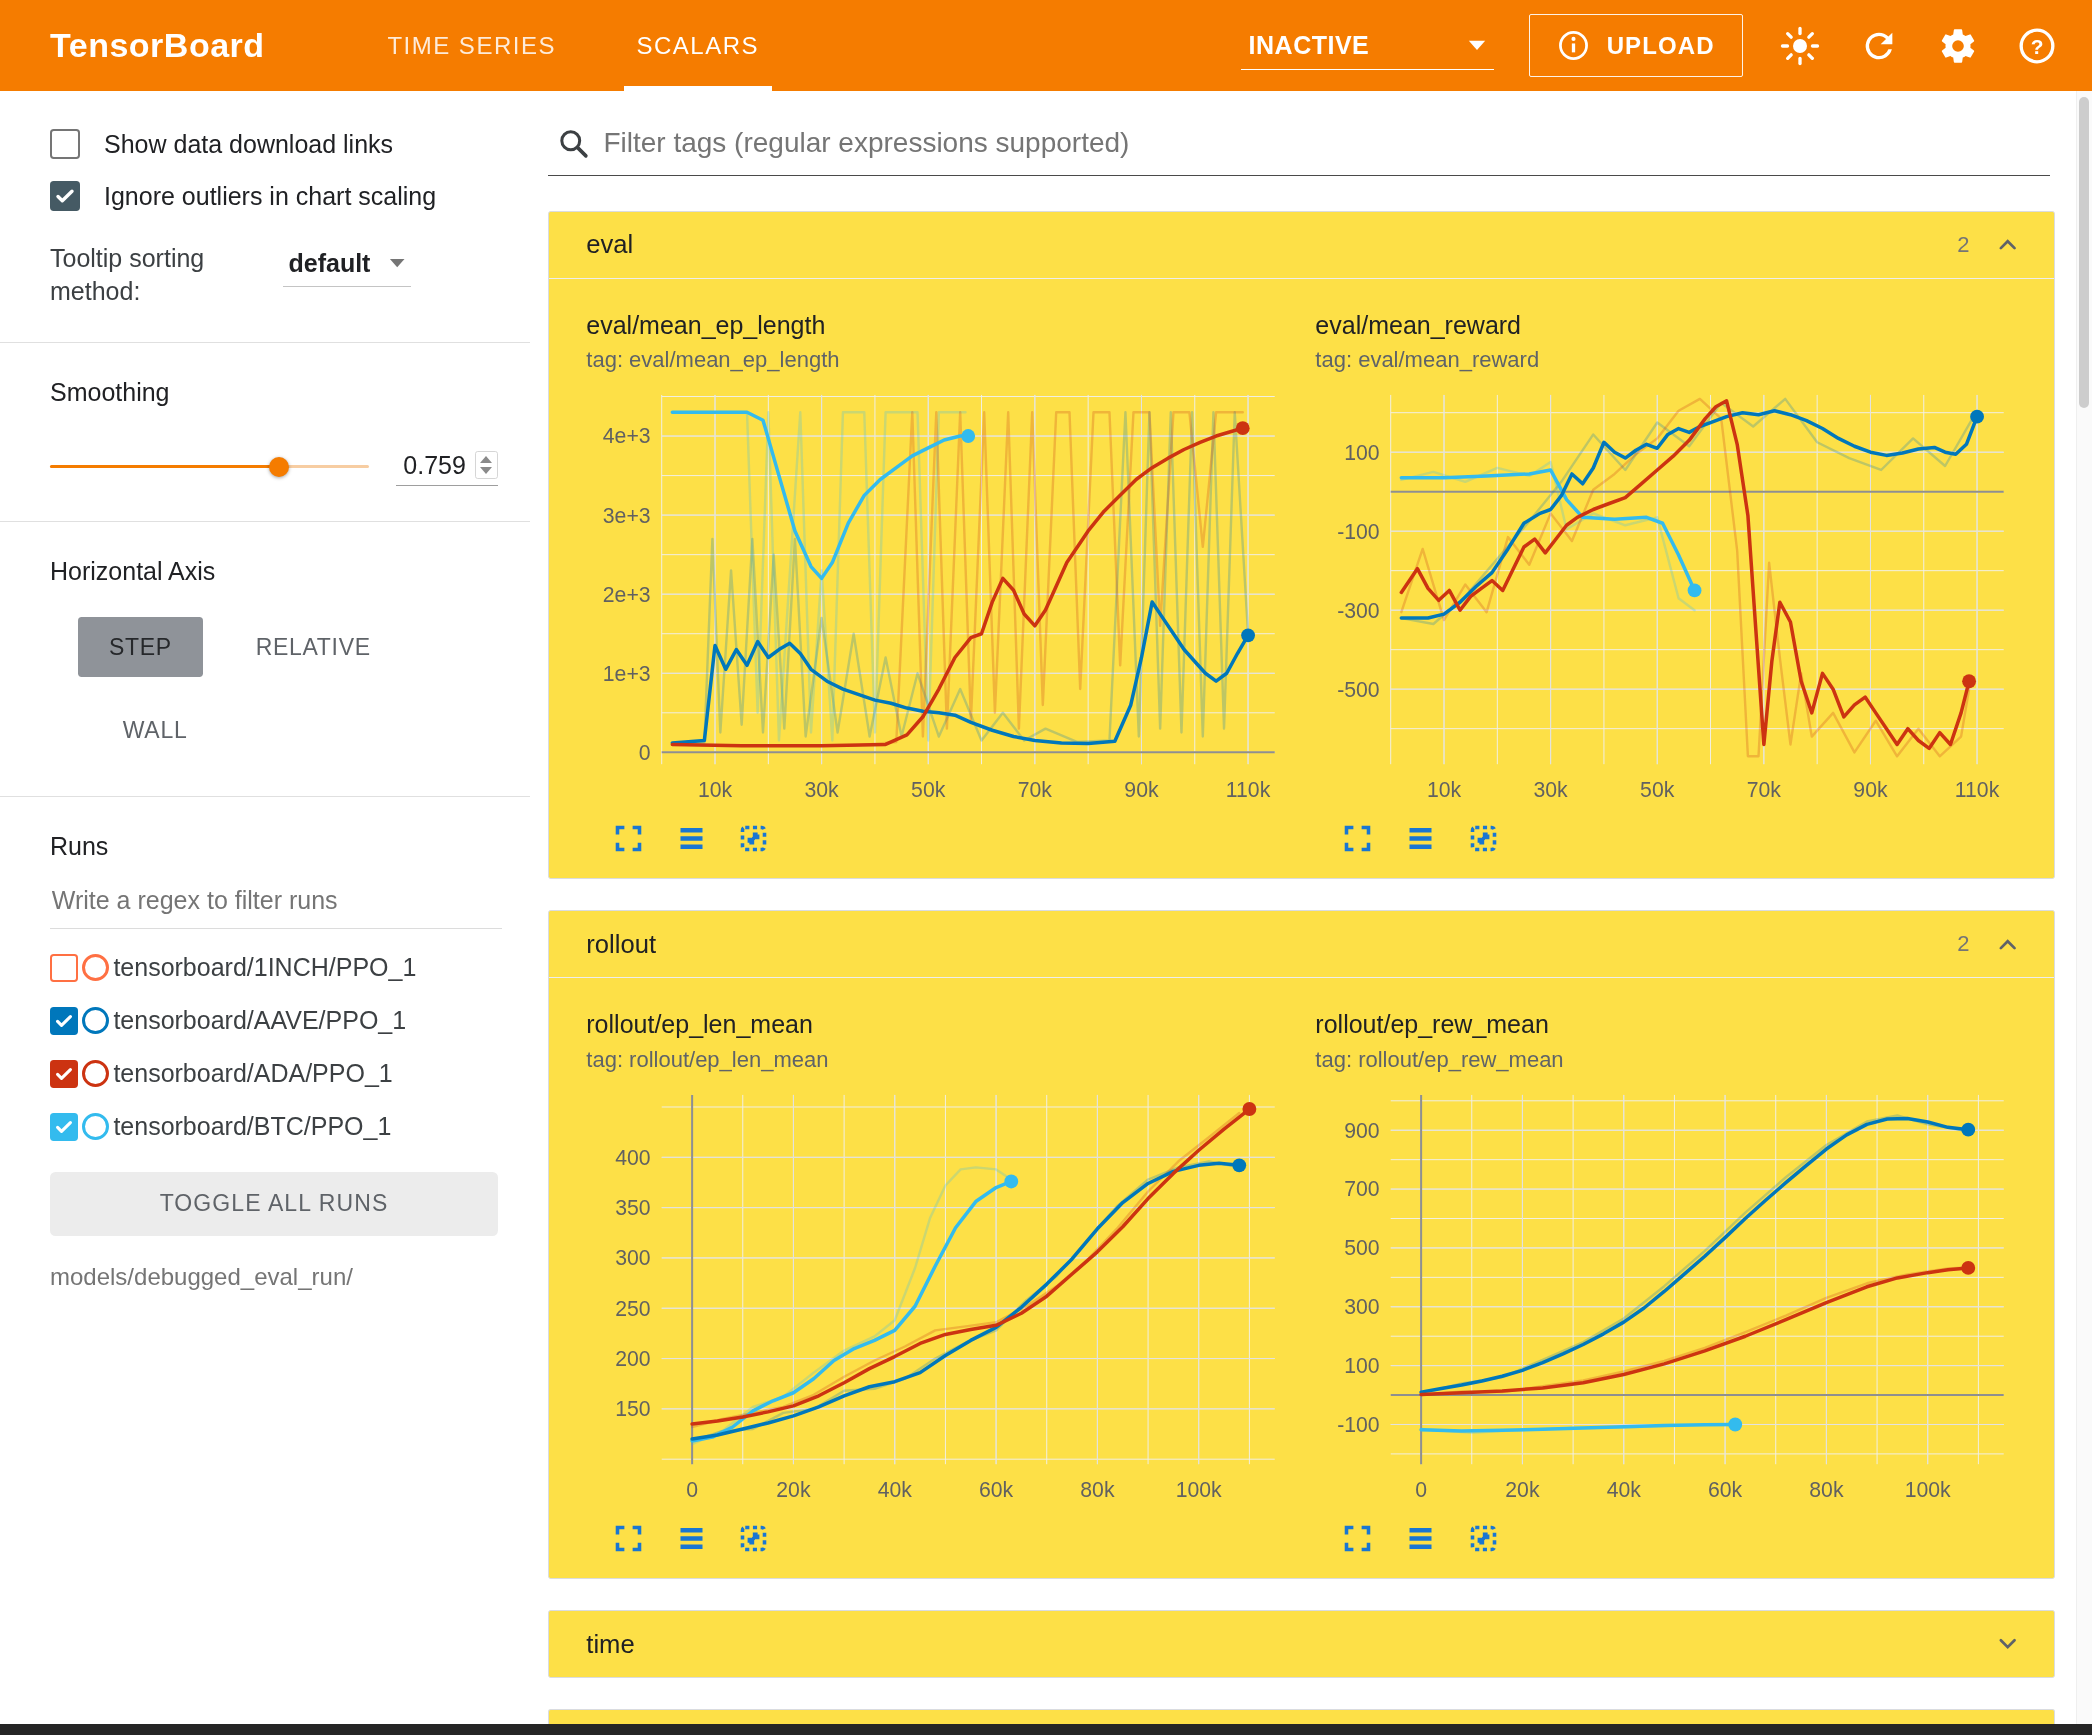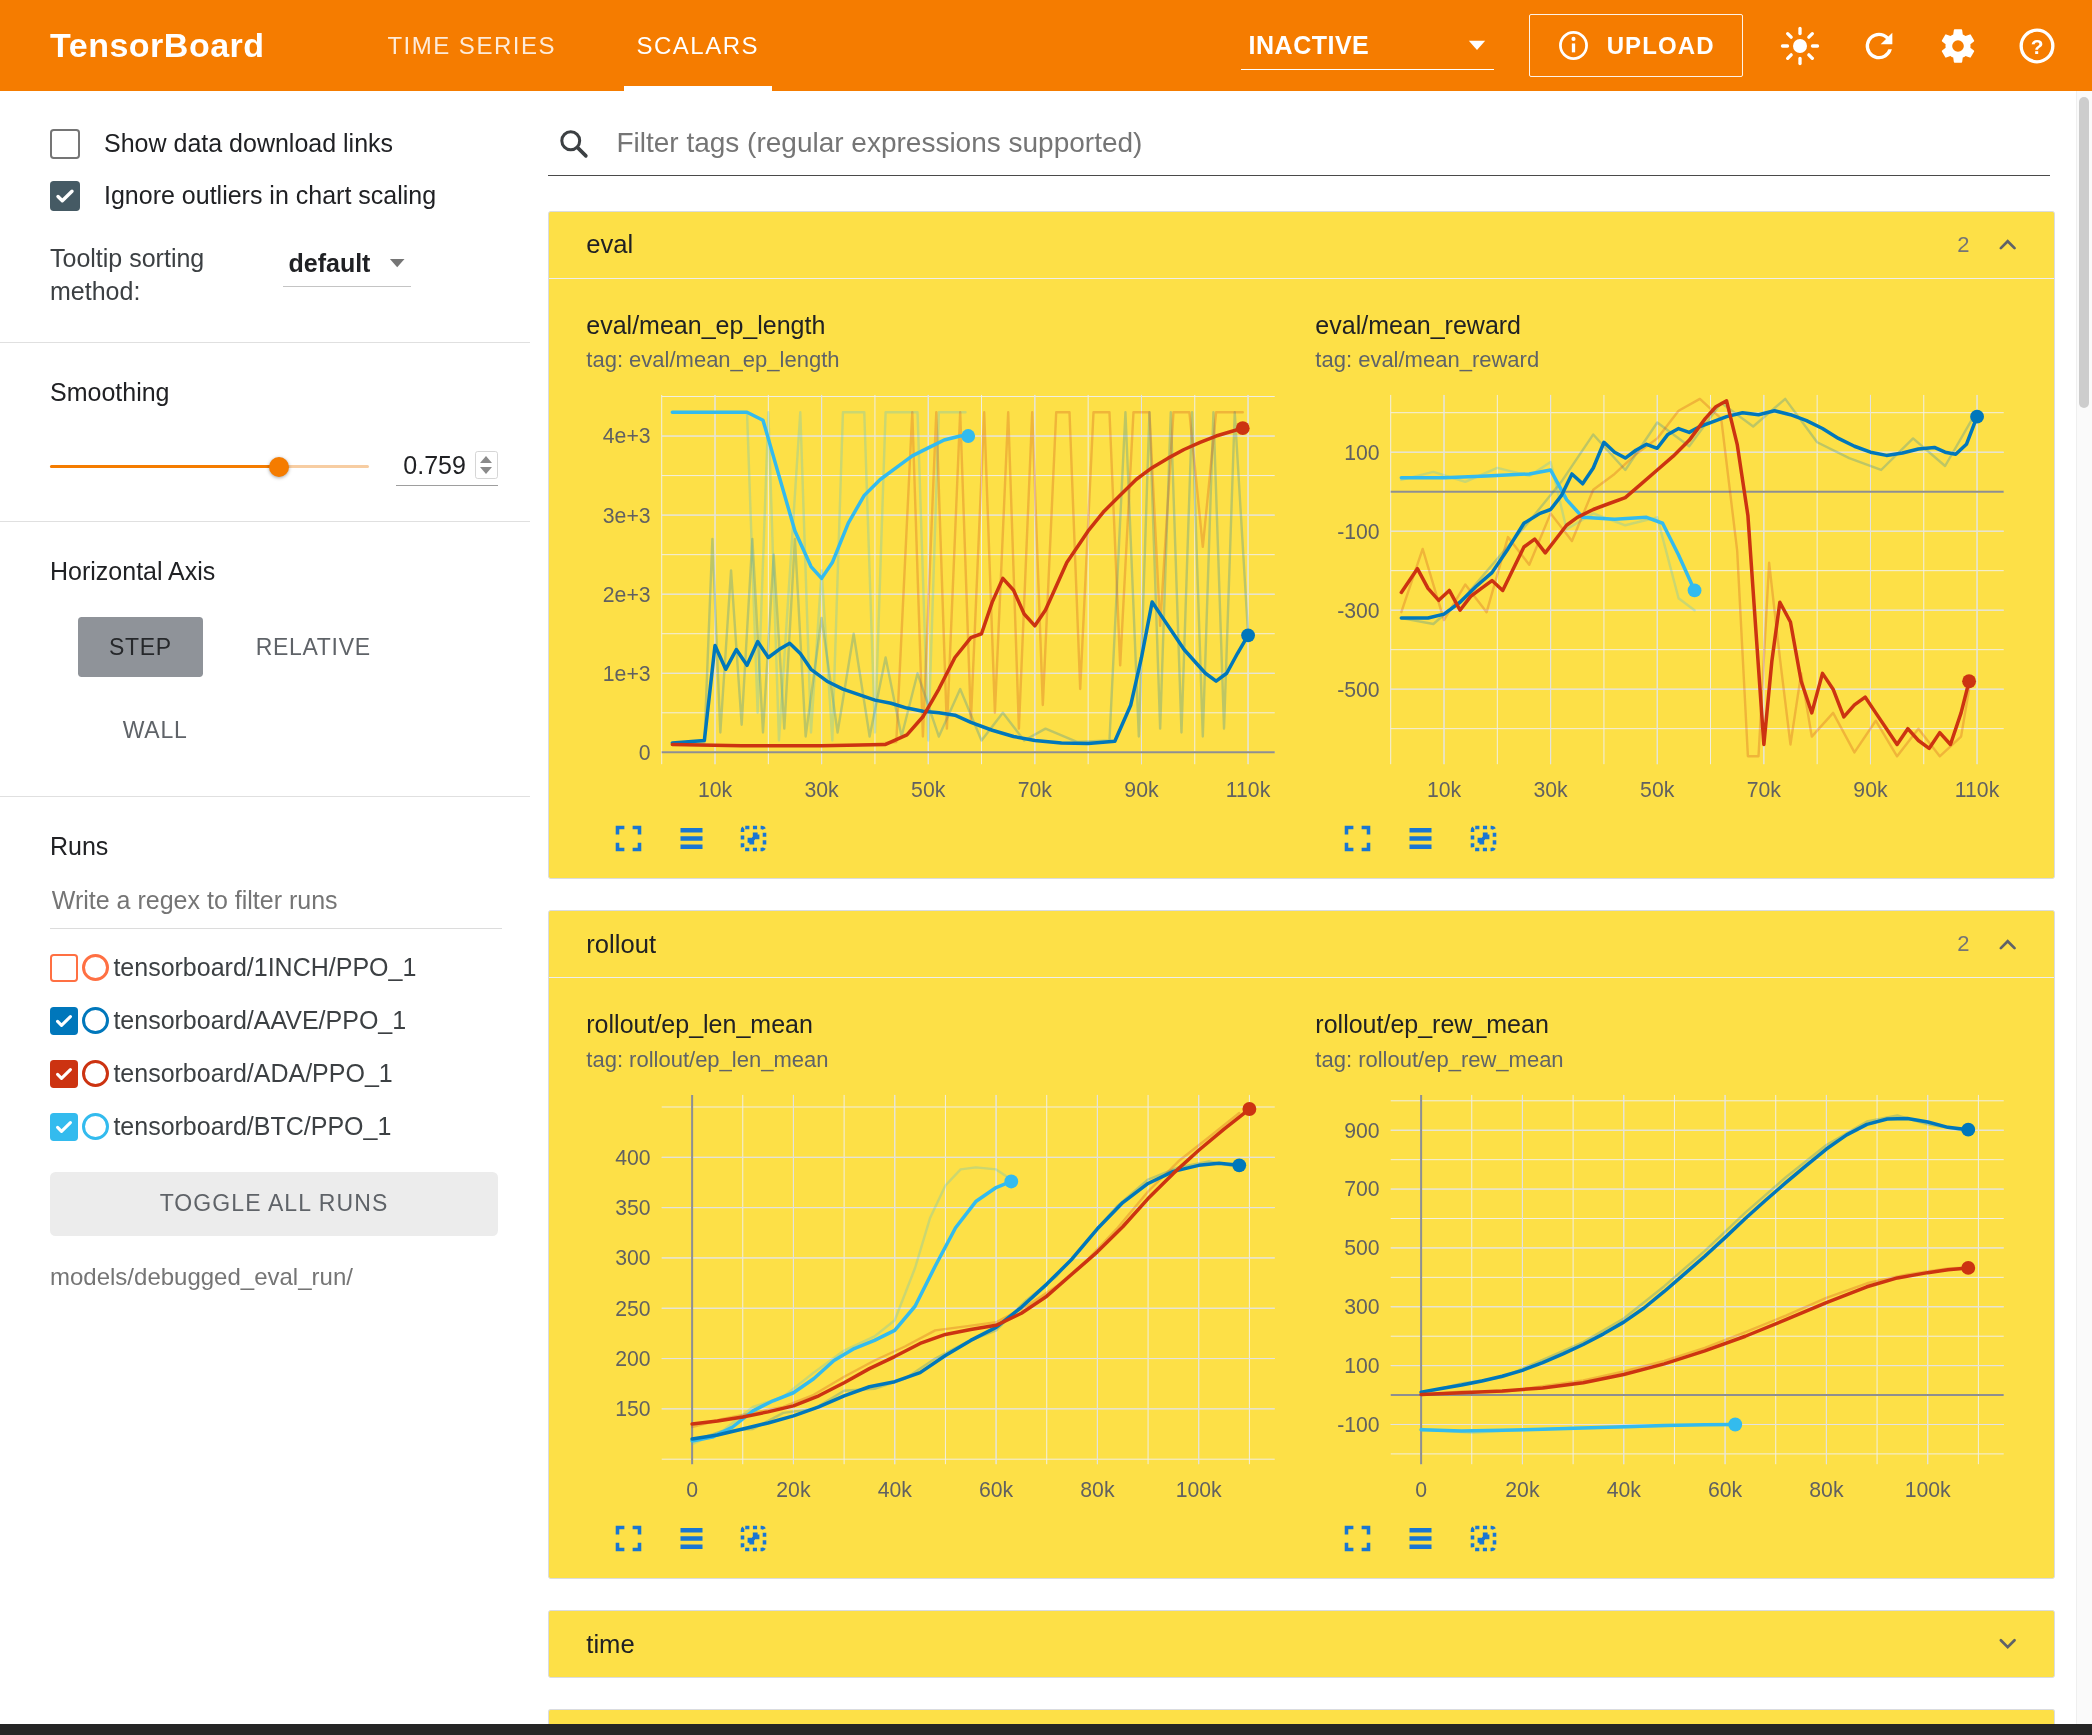--- a/index.html
+++ b/index.html
@@ -34,21 +34,21 @@
   }
   .icon-btn{width:44px;height:44px;display:flex;align-items:center;justify-content:center;}
   .icon-btn svg{width:40px;height:40px;}
 
   
   .app-body{display:flex;height:1633px;}
   .sidebar{width:530px;flex-shrink:0;box-sizing:border-box;padding:38px 32px 0 50px;font-size:25px;}
   .main{flex:1;box-sizing:border-box;padding:24px 37px 0 18.3px;position:relative;}
 
   
-  .check-row{display:flex;gap:24px;margin-bottom:22px;color:#202124;}
+  .check-row{display:flex;align-items:center;gap:24px;margin-bottom:22px;color:#202124;}
   .checkbox{
     width:30px;height:30px;box-sizing:border-box;border:2.7px solid #757575;border-radius:3.7px;
     display:flex;align-items:center;justify-content:center;flex-shrink:0;
   }
   .checkbox svg{width:24px;height:24px;}
   .tooltip-row{display:flex;margin-top:31px;color:#3c4043;}
   .tooltip-label{width:233px;line-height:1.3;}
   .dd{
     display:flex;align-items:center;gap:18.3px;align-self:flex-start;margin-top:5.5px;
     border-bottom:0.9px solid #c4c4c4;padding:1.8px 5.5px 7.3px 5.5px;color:#202124;font-weight:bold;
@@ -87,21 +87,21 @@
   .run-cb svg{width:22px;height:22px;}
   .run-ring{width:27.4px;height:27.4px;box-sizing:border-box;border:3.2px solid #999;border-radius:50%;flex-shrink:0;}
   .toggle-all{
     margin-top:31px;width:100%;background:#ececec;border-radius:5.5px;color:#5f6368;
     font-size:23px;letter-spacing:1.1px;padding:18.3px 0;text-align:center;
   }
   .base-dir{margin-top:27.4px;color:#757575;font-size:24px;}
 
   
   .filter-bar{
-    display:flex;align-items:center;gap:24px;border-bottom:1.8px solid #4a4a4a;
+    display:flex;align-items:center;gap:11px;border-bottom:1.8px solid #4a4a4a;
     padding:11px 9.1px 14.6px 9.1px;margin-right:5.5px;
   }
   .filter-bar svg{width:33px;height:33px;flex-shrink:0;}
   .filter-bar input{flex:1;border:none;outline:none;font-size:28px;color:#202124;background:transparent;}
   .filter-bar input::placeholder{color:#757575;}
   .cards{display:flex;flex-direction:column;gap:31px;margin-top:35px;}
   .card{border:0.9px solid #dadce0;border-radius:2.7px;background:#fde047;}
   .card-header{height:66px;display:flex;align-items:center;padding:0 33px 0 37px;font-size:25.6px;color:#202124;}
   .card.expanded .card-header{border-bottom:0.9px solid #ededed;}
   .card-count{margin-left:auto;color:#757575;font-size:22px;margin-right:24px;}

